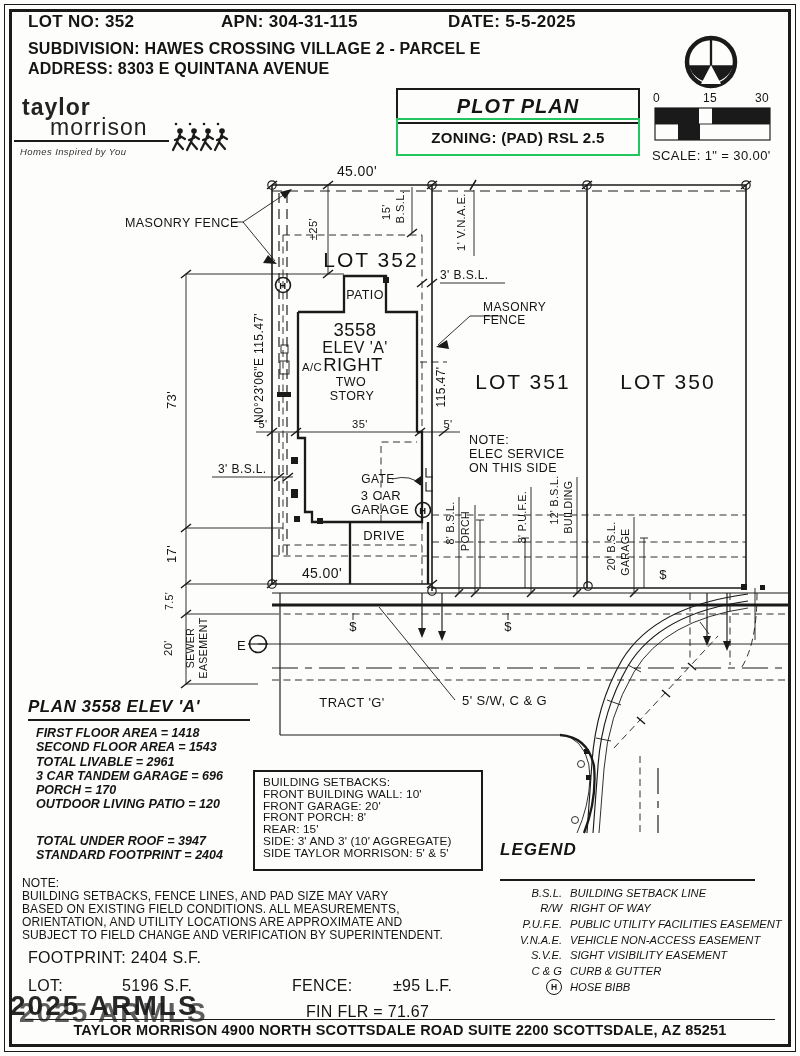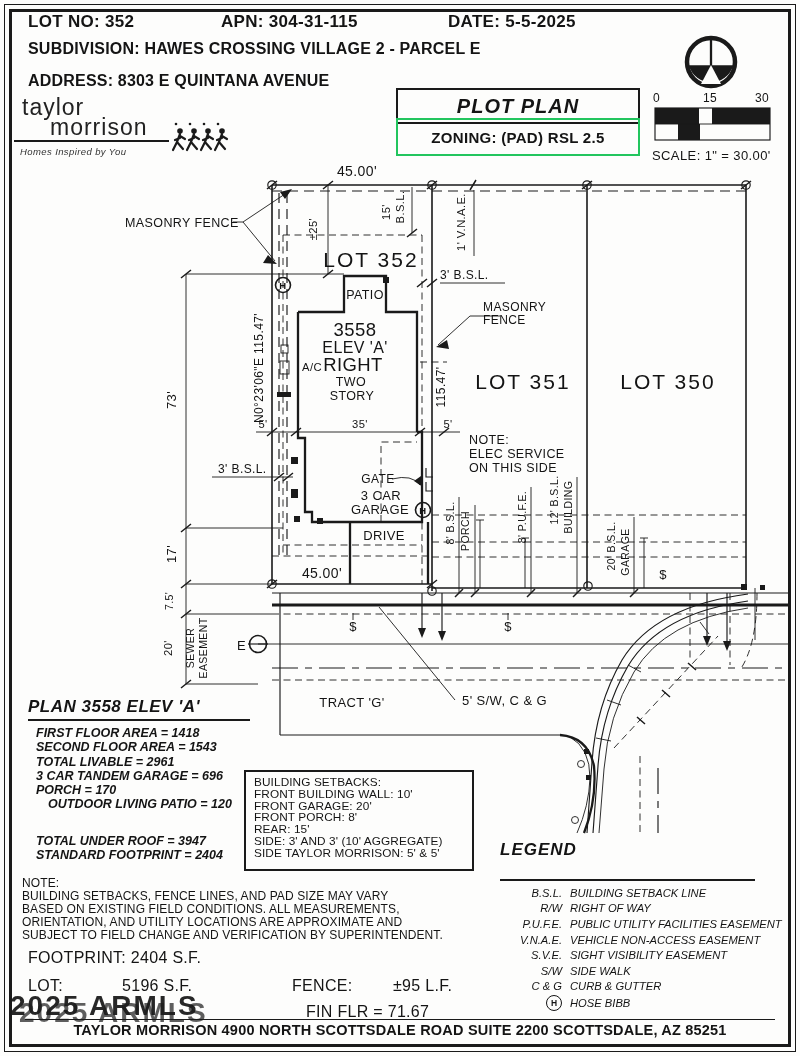--- a/index.html
+++ b/index.html
@@ -3,32 +3,32 @@
 <meta charset="utf-8">
 <style>
   html,body{margin:0;padding:0;background:#e8e8e8;}
   .page{position:relative;width:800px;height:1056px;background:#fdfdfc;margin:0 auto;
         font-family:"Liberation Sans",sans-serif;color:#141414;overflow:hidden;}
   .frame-outer{position:absolute;inset:4px;border:1px solid #1a1a1a;pointer-events:none;}
   .frame-inner{position:absolute;inset:9px;border:3px solid #1a1a1a;pointer-events:none;}
   .abs{position:absolute;}
   .hdr{font-weight:bold;font-size:17px;letter-spacing:.3px;white-space:nowrap;}
   .hdr2{font-weight:bold;font-size:16px;letter-spacing:.2px;white-space:nowrap;}
-  .logo-t{font-size:23px;letter-spacing:1px;color:#222;}
+  .logo-t{font-size:23px;letter-spacing:1px;color:#222;font-weight:bold;}
   .logo-m{font-size:23px;letter-spacing:1px;color:#222;}
   .logo-rule{position:absolute;left:14px;top:140px;width:155px;height:2px;background:#1a1a1a;}
   .logo-tag{font-size:9.5px;font-style:italic;color:#333;letter-spacing:.4px;}
   .titlebox{position:absolute;left:396px;top:88px;width:240px;height:32px;border:2px solid #1a1a1a;
             display:flex;align-items:center;justify-content:center;font-size:20px;font-weight:bold;font-style:italic;letter-spacing:1px;}
   .zonebox{position:absolute;left:396px;top:120px;width:240px;height:34px;border:2px solid #22c55e;border-top-width:2px;margin-top:-2px;
            display:flex;align-items:center;justify-content:center;font-size:15px;font-weight:bold;letter-spacing:.3px;}
   .stats-title{font-size:17px;font-weight:bold;font-style:italic;letter-spacing:.5px;
                border-bottom:2px solid #1a1a1a;padding-bottom:2px;width:222px;}
   .stats-line{font-size:12.5px;font-weight:bold;font-style:italic;line-height:14.3px;white-space:nowrap;}
-  .setbacks{position:absolute;left:244px;top:770px;width:218px;height:92px;border:2px solid #1a1a1a;
+  .setbacks{position:absolute;left:253px;top:770px;width:218px;height:92px;border:2px solid #1a1a1a;
             padding:5px 0 0 8px;}
   .setbacks div{font-size:11.8px;line-height:11.8px;white-space:nowrap;letter-spacing:.1px;}
   .noteblk div{font-size:12px;line-height:13px;white-space:nowrap;letter-spacing:.1px;}
   .sum{font-size:16px;letter-spacing:.3px;white-space:nowrap;}
   .legend{position:absolute;left:500px;top:840px;width:275px;}
   .legend-title{font-size:17px;font-weight:bold;font-style:italic;letter-spacing:1px;
                 border-bottom:2px solid #1a1a1a;padding-bottom:19px;margin-bottom:4px;width:255px;}
   .lrow{display:flex;align-items:center;height:15.6px;font-style:italic;font-size:11.2px;white-space:nowrap;}
   .labbr{width:62px;text-align:right;flex:none;}
   .ldesc{margin-left:8px;}
@@ -252,41 +252,41 @@
     </g>
   </svg>
 
   <div class="frame-outer"></div>
   <div class="frame-inner"></div>
 
   <div class="abs hdr" style="left:28px;top:12px;">LOT NO: 352</div>
   <div class="abs hdr" style="left:205px;top:12px;margin-left:16px;">APN: 304-31-115</div>
   <div class="abs hdr" style="left:448px;top:12px;">DATE: 5-5-2025</div>
   <div class="abs hdr2" style="left:28px;top:40px;">SUBDIVISION: HAWES CROSSING VILLAGE 2 - PARCEL E</div>
-  <div class="abs hdr2" style="left:28px;top:72px;text-align:center;">ADDRESS: 8303 E QUINTANA AVENUE</div>
+  <div class="abs hdr2" style="left:28px;top:60px;text-align:center;">ADDRESS: 8303 E QUINTANA AVENUE</div>
 
   <div>
     <div class="abs logo-t" style="left:22px;top:94px;">taylor</div>
     <div class="abs logo-m" style="left:50px;top:114px;text-align:center;">morrison</div>
     <div class="logo-rule"></div>
     <div class="abs logo-tag" style="left:20px;top:146px;">Homes Inspired by You</div>
   </div>
 
   <div class="titlebox">PLOT PLAN</div>
   <div class="zonebox">ZONING: (PAD) RSL 2.5</div>
 
   <div class="abs" style="left:28px;top:697px;">
     <div class="stats-title">PLAN 3558 ELEV 'A'</div>
     <div style="height:5px"></div>
     <div class="stats-line" style="margin-left:8px">FIRST FLOOR AREA = 1418</div>
     <div class="stats-line" style="margin-left:8px">SECOND FLOOR AREA = 1543</div>
     <div class="stats-line" style="margin-left:8px">TOTAL LIVABLE = 2961</div>
     <div class="stats-line" style="margin-left:8px">3 CAR TANDEM GARAGE = 696</div>
     <div class="stats-line" style="margin-left:8px">PORCH = 170</div>
-    <div class="stats-line" style="margin-left:20px">OUTDOOR LIVING PATIO = 120</div>
+    <div class="stats-line" style="margin-left:8px">OUTDOOR LIVING PATIO = 120</div>
     <div style="height:22px"></div>
     <div class="stats-line" style="margin-left:8px">TOTAL UNDER ROOF = 3947</div>
     <div class="stats-line" style="margin-left:8px">STANDARD FOOTPRINT = 2404</div>
   </div>
 
   <div class="setbacks">
     <div>BUILDING SETBACKS:</div>
     <div>FRONT BUILDING WALL: 10'</div>
     <div>FRONT GARAGE: 20'</div>
     <div>FRONT PORCH: 8'</div>
@@ -329,24 +329,20 @@
       </div>
     <div class="lrow">
         <span class="labbr">V.N.A.E.</span>
         <span class="ldesc">VEHICLE NON-ACCESS EASEMENT</span>
       </div>
     <div class="lrow">
         <span class="labbr">S.V.E.</span>
         <span class="ldesc">SIGHT VISIBILITY EASEMENT</span>
       </div>
     <div class="lrow">
-        <span class="labbr">S/W</span>
-        <span class="ldesc">SIDE WALK</span>
-      </div>
-    <div class="lrow">
         <span class="labbr">C &amp; G</span>
         <span class="ldesc">CURB &amp; GUTTER</span>
       </div>
     <div class="lrow-ico">
       <span class="ico-col">
           <span class="hb-icon">H</span>
         </span>
       <span class="ldesc">HOSE BIBB</span>
     </div>
   </div>

